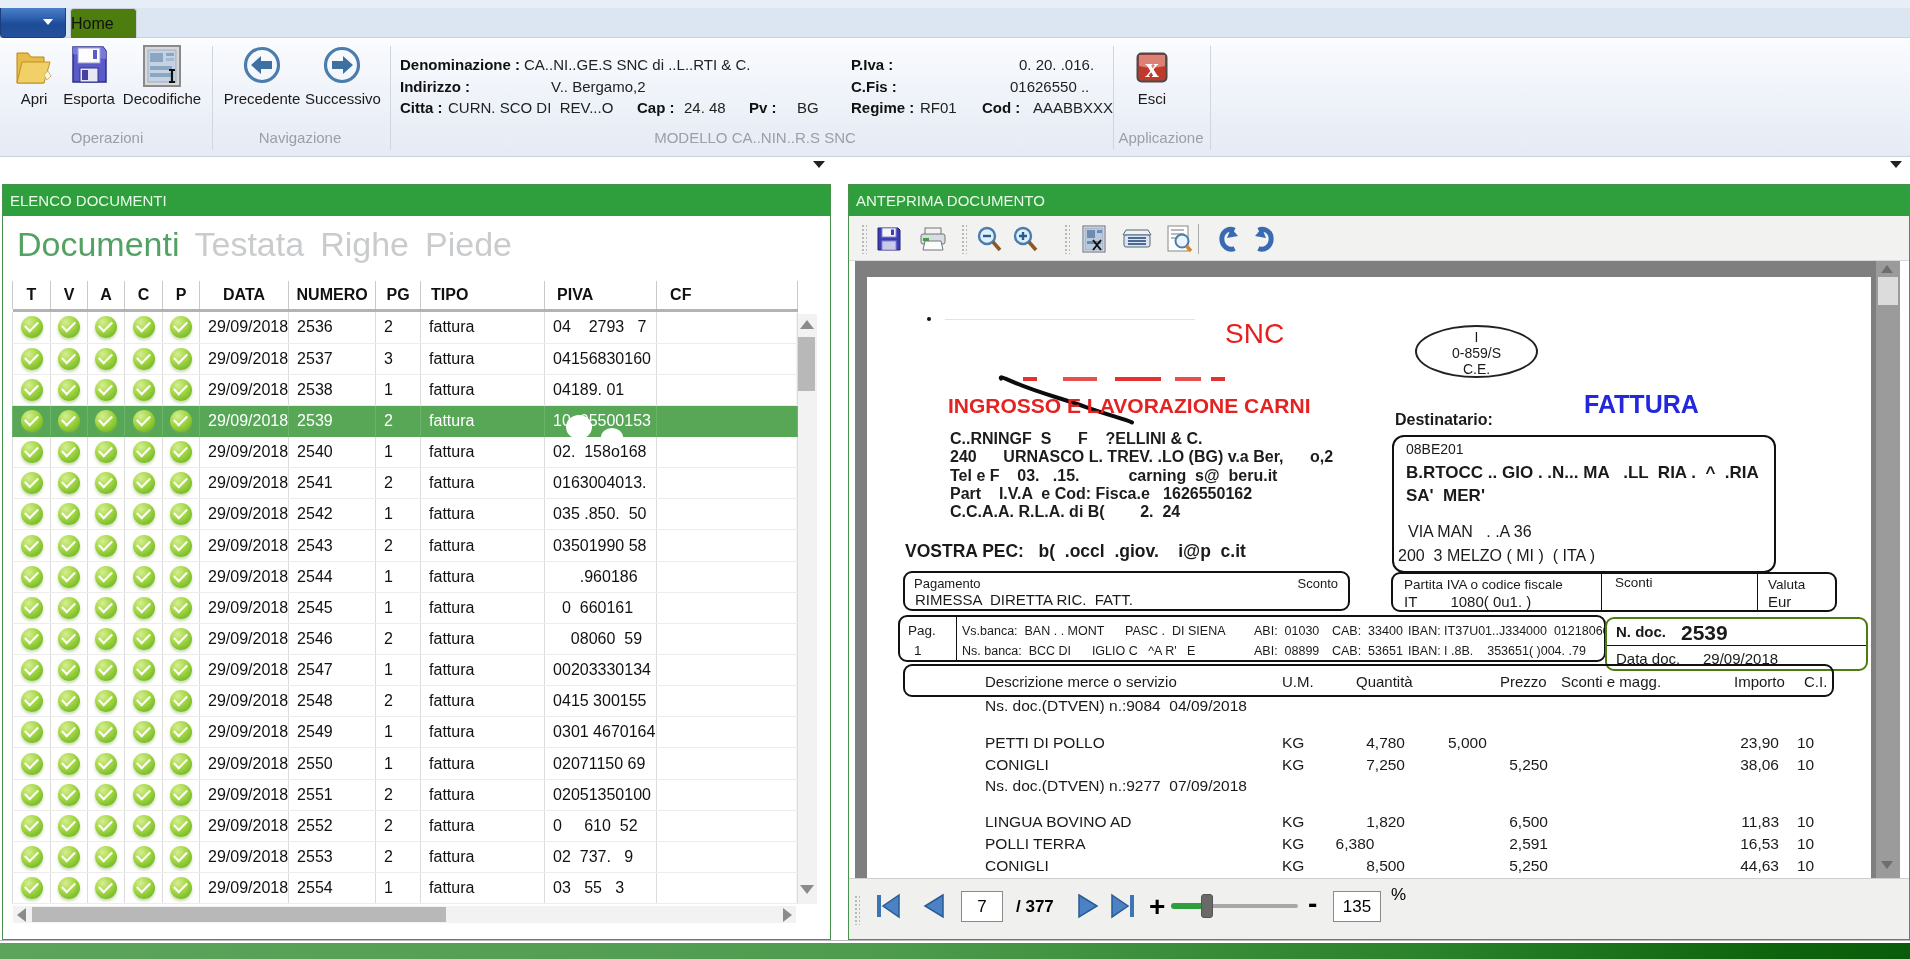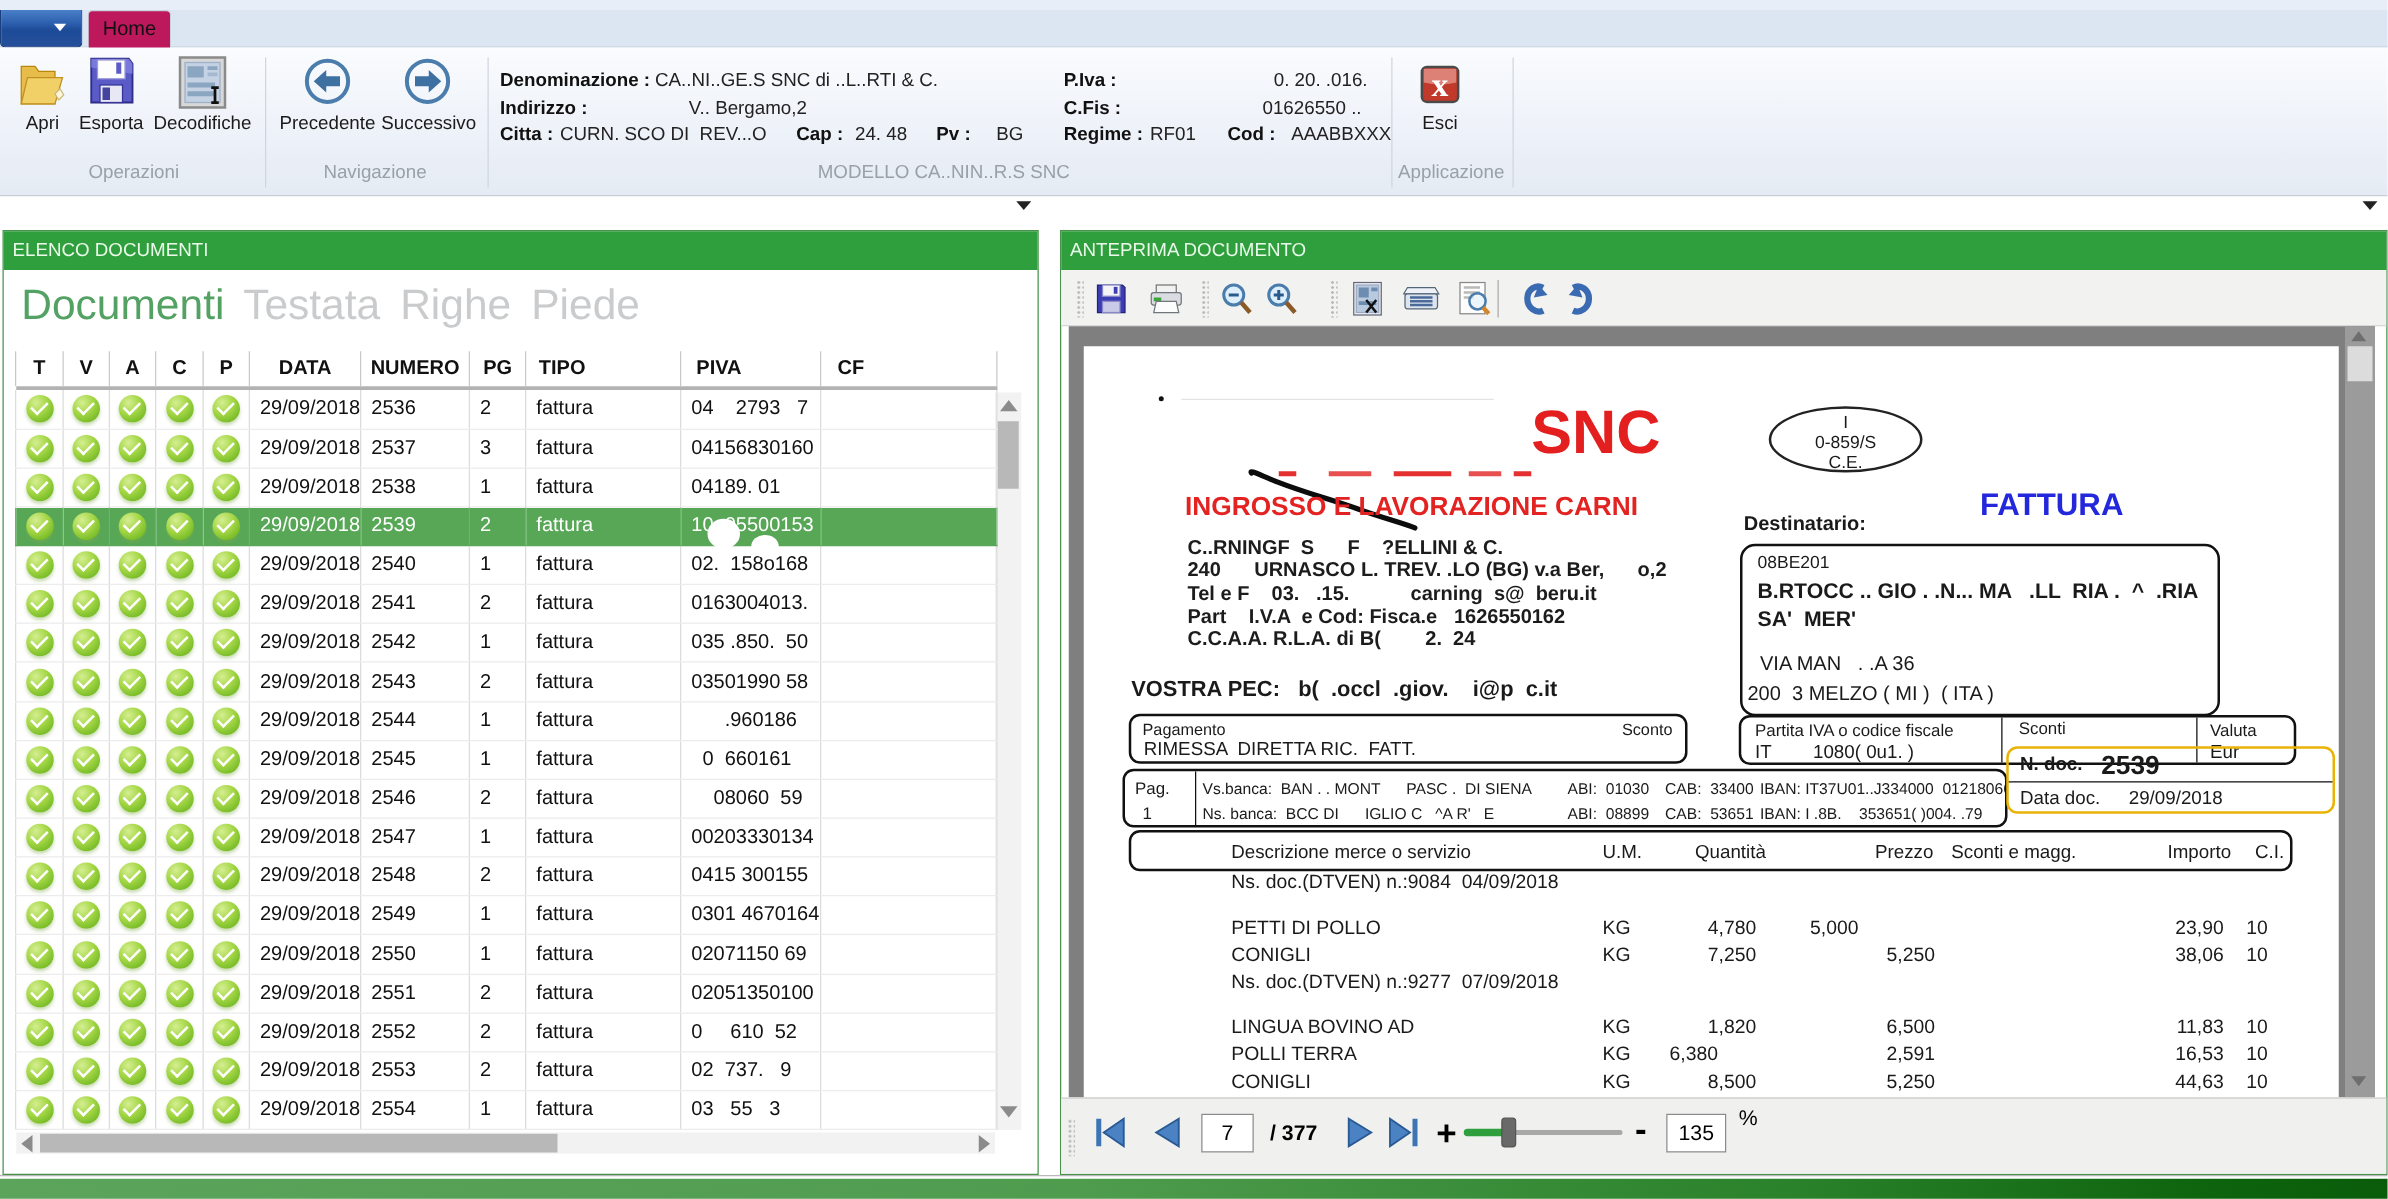--- a/index.html
+++ b/index.html
@@ -2,21 +2,21 @@
 <html><head><meta charset="utf-8">
 <style>
 *{margin:0;padding:0;box-sizing:border-box}
 html,body{width:1910px;height:959px;overflow:hidden;font-family:"Liberation Sans",sans-serif;background:#fff}
 .abs{position:absolute}
 
 #topstrip{left:0;top:0;width:1910px;height:8px;background:#e8eef7}
 #tabrow{left:0;top:8px;width:1910px;height:30px;background:#dce6f3;border-bottom:1px solid #c9d4e2}
 #appbtn{left:0;top:8px;width:66px;height:30px;border-radius:0 0 4px 4px;background:linear-gradient(#4a80c8,#2a5cab 40%,#1d4b97 55%,#254f9b);border:1px solid #1a3e7e;border-top:none}
 #appbtn:after{content:"";position:absolute;left:42px;top:11px;border:5px solid transparent;border-top:6px solid #fff}
-#hometab{left:70px;top:8px;width:67px;height:31px;background:#be185d;border:1px solid #c8d0dc;border-bottom:none;border-radius:4px 4px 0 0;font-size:16px;color:#111;text-align:center;line-height:30px}
+#hometab{left:70px;top:8px;width:67px;height:31px;background:#4d7c0f;border:1px solid #c8d0dc;border-bottom:none;border-radius:4px 4px 0 0;font-size:16px;color:#111;text-align:left;line-height:30px}
 #ribbon{left:0;top:38px;width:1910px;height:119px;background:linear-gradient(#fafcfe,#eef2f9 55%,#e5ebf4);border-bottom:1px solid #c9cfd8}
 .gsep{top:46px;width:1px;height:104px;background:#cfd6e0}
 .glabel{top:129px;height:20px;font-size:15px;color:#9aa0a8;text-align:center}
 .btnlabel{font-size:15px;color:#1a1a1a;text-align:center}
 
 .flabel{font-size:15px;font-weight:bold;color:#111;white-space:pre}
 .fval{font-size:15px;color:#222;white-space:pre}
 
 .dd{width:0;height:0;border:6px solid transparent;border-top:7px solid #222}
 
@@ -496,21 +496,21 @@
 
 <svg style="position:absolute;left:405px;top:10px" width="28" height="26" viewBox="0 0 28 26">
 <path d="M24 22 a10 9 0 1 0 -18 3" fill="none" stroke="#3a6ab2" stroke-width="5" transform="rotate(100 14 14)"></path>
 <path d="M8 2 l-7 8 l11 2 Z" fill="#3a6ab2"></path>
 </svg>
 </div>
 <div id="preview">
 <div id="page">
 <div style="position:absolute;left:60px;top:40px;width:4px;height:4px;background:#111;border-radius:2px"></div>
 <div style="position:absolute;left:78px;top:42px;width:250px;height:1px;background:#e3e3e3"></div>
-<div style="position:absolute;left:358px;top:41px;font-size:49px;font-weight:bold;color:#e41f1f;font-family:'Liberation Sans'">SNC</div>
+<div style="position:absolute;left:358px;top:41px;font-size:28px;font-weight:normal;color:#e41f1f;font-family:'Liberation Sans'">SNC</div>
 
 <div style="position:absolute;left:156px;top:100px;width:14px;height:4px;background:#e43030"></div>
 <div style="position:absolute;left:196px;top:100px;width:34px;height:4px;background:#e85050"></div>
 <div style="position:absolute;left:248px;top:100px;width:46px;height:4px;background:#e43030"></div>
 <div style="position:absolute;left:308px;top:100px;width:26px;height:4px;background:#e85050"></div>
 <div style="position:absolute;left:344px;top:100px;width:14px;height:4px;background:#e43030"></div>
 
 <svg style="position:absolute;left:110px;top:96px" width="180" height="64" viewBox="0 0 180 70">
 <path d="M18 6 C 16 3, 22 6, 34 11 C 60 22, 85 28, 110 37 S 152 50, 161 54" fill="none" stroke="#0c0c0c" stroke-width="4.5" stroke-linecap="round"></path>
 </svg>
@@ -557,21 +557,21 @@
 <div style="position:absolute;left:62px;top:7px;font-size:12.5px;white-space:pre">Vs.banca:  BAN . . MONT      PASC .  DI SIENA</div>
 <div style="position:absolute;left:62px;top:27px;font-size:12.5px;white-space:pre">Ns. banca:  BCC DI      IGLIO C   ^A R'   E</div>
 <div style="position:absolute;left:354px;top:7px;font-size:12.5px;white-space:pre">ABI:  01030</div>
 <div style="position:absolute;left:354px;top:27px;font-size:12.5px;white-space:pre">ABI:  08899</div>
 <div style="position:absolute;left:432px;top:7px;font-size:12.5px;white-space:pre">CAB:  33400</div>
 <div style="position:absolute;left:432px;top:27px;font-size:12.5px;white-space:pre">CAB:  53651</div>
 <div style="position:absolute;left:508px;top:7px;font-size:12.5px;white-space:pre">IBAN: IT37U01..J334000  01218066</div>
 <div style="position:absolute;left:508px;top:27px;font-size:12.5px;white-space:pre">IBAN: I .8B.    353651( )004. .79</div>
 </div>
 
-<div style="position:absolute;left:738px;top:320px;width:263px;height:54px;border:2px solid #eab308;border-radius:9px">
+<div style="position:absolute;left:738px;top:340px;width:263px;height:54px;border:2px solid #4d7c0f;border-radius:9px">
 <div style="position:absolute;left:0;top:26px;width:100%;height:1px;background:#111"></div>
 <div style="position:absolute;left:9px;top:4px;font-size:15px;font-weight:bold">N. doc.</div>
 <div style="position:absolute;left:74px;top:2px;font-size:21px;font-weight:bold">2539</div>
 <div style="position:absolute;left:9px;top:31px;font-size:15px">Data doc.</div>
 <div style="position:absolute;left:96px;top:31px;font-size:15px">29/09/2018</div>
 </div>
 
 <div style="position:absolute;left:36px;top:387px;width:931px;height:33px;border:2px solid #111;border-radius:9px">
 <div style="position:absolute;left:80px;top:7px;font-size:15px">Descrizione merce o servizio</div>
 <div style="position:absolute;left:377px;top:7px;font-size:15px">U.M.</div>

